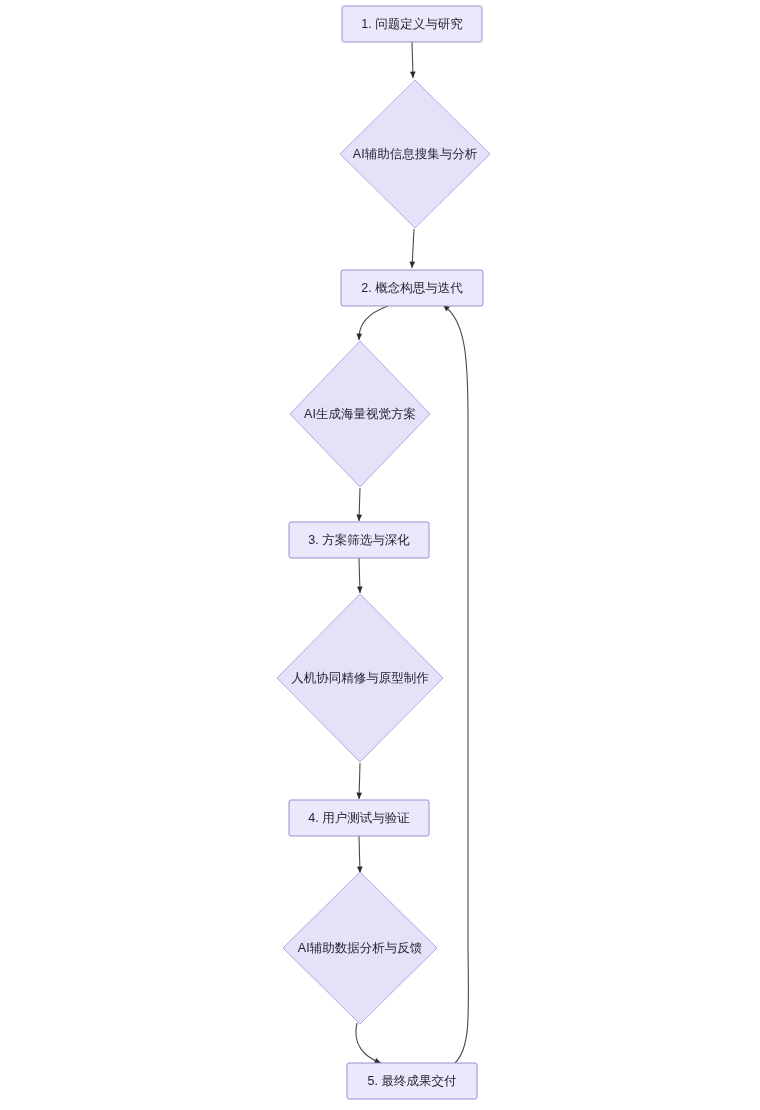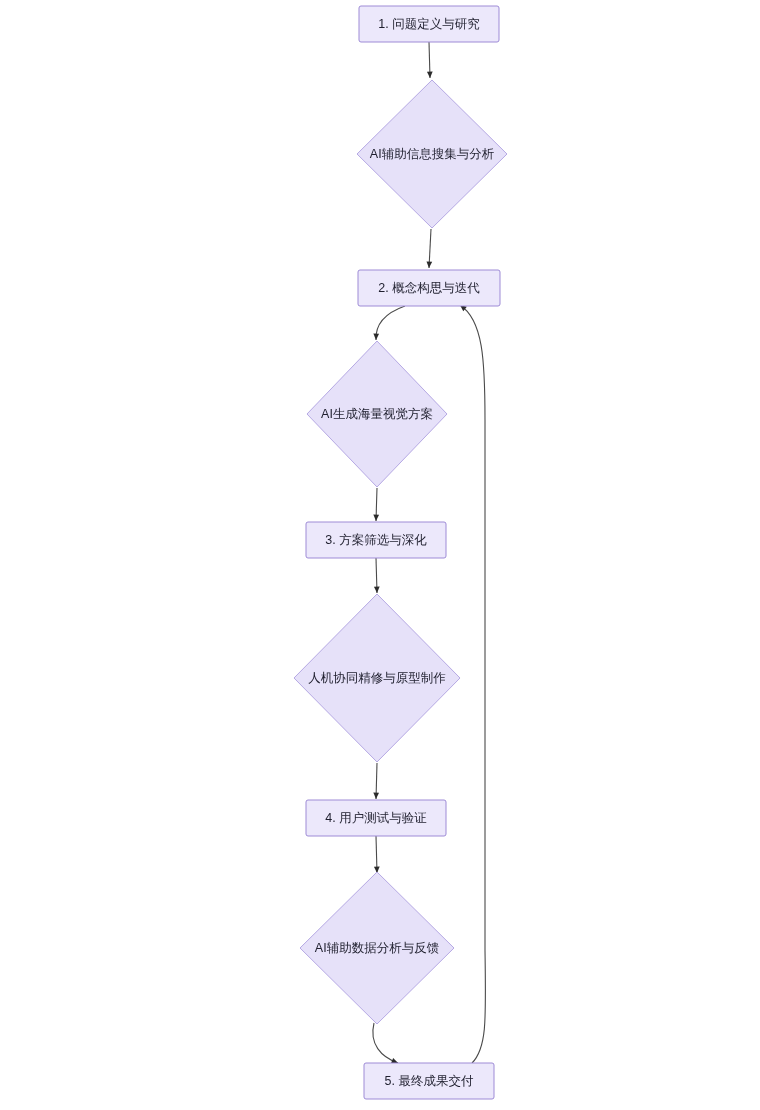--- a/index.html
+++ b/index.html
@@ -10,21 +10,20 @@
   body {
     width: 760px;
     height: 1110px;
     font-family: "Liberation Sans", "DejaVu Sans", sans-serif;
     overflow: hidden;
   }
   #flowchart-root {
     position: relative;
     width: 672px;
     height: 1110px;
-    margin-left: 17px;
   }
   svg#flow-svg {
     display: block;
     width: 760px;
     height: 1110px;
   }
   .node-shape {
     fill: #ECE8FB;
     stroke: #9E8BD6;
     stroke-width: 1;

